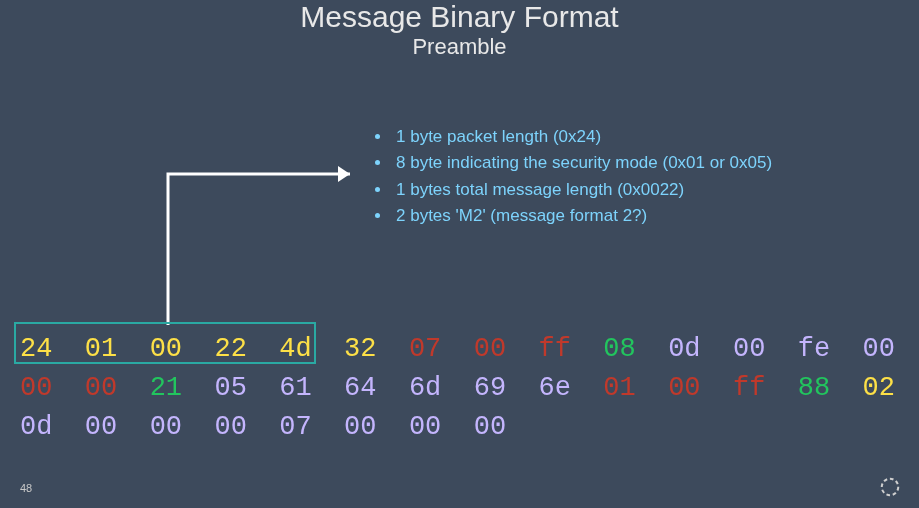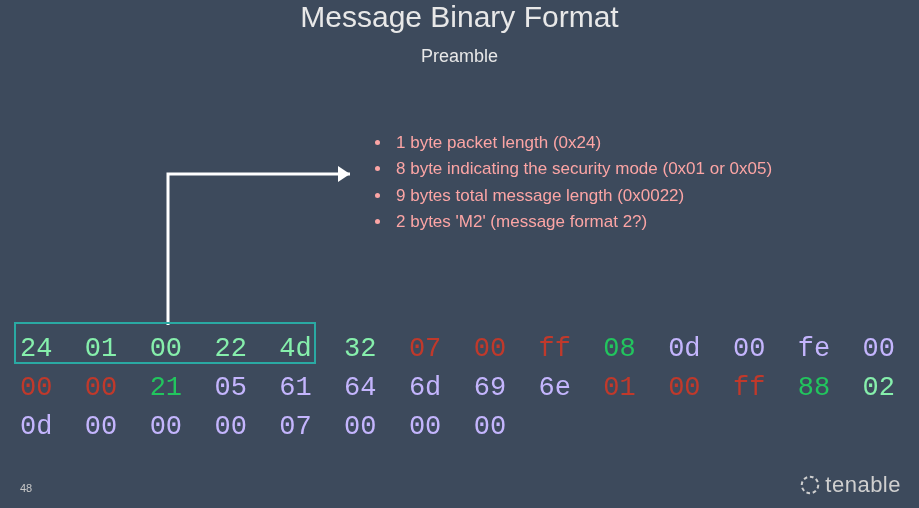--- a/index.html
+++ b/index.html
@@ -14,51 +14,51 @@
     overflow: hidden;
   }
   .title {
     text-align: center;
     font-size: 30px;
     font-weight: 400;
     color: #e8e8e8;
   }
   .subtitle {
     text-align: center;
-    font-size: 18px;
+    font-size: 22px;
     font-weight: 400;
-    margin-top: 12px;
+    margin-top: 0px;
     color: #e8e8e8;
   }
   .bullets {
     position: absolute;
     left: 370px;
-    top: 130px;
+    top: 124px;
     font-size: 17px;
     line-height: 1.55;
-    color: #fca5a5;
+    color: #7dd3fc;
   }
   .bullets ul {
     margin: 0;
     padding-left: 22px;
   }
   .bullets li {
     padding-left: 4px;
   }
   .hex {
     position: absolute;
     left: 20px;
     top: 330px;
     font-family: "Courier New", monospace;
     font-size: 27px;
     letter-spacing: 0px;
     line-height: 1.45;
     white-space: pre;
   }
-  .c-white  { color: #86efac; }
+  .c-white  { color: #fde047; }
   .c-red    { color: #c0392b; }
   .c-blue   { color: #22c55e; }
   .c-yellow { color: #c4b5fd; }
 
   .highlight-box {
     position: absolute;
     left: 14px;
     top: 322px;
     width: 302px;
     height: 42px;
@@ -102,34 +102,33 @@
 </head>
 <body>
 
 <div class="title">Message Binary Format</div>
 <div class="subtitle">Preamble</div>
 
 <div class="bullets">
   <ul id="bullet-ul">
       <li>1 byte packet length (0x24)</li>
       <li>8 byte indicating the security mode (0x01 or 0x05)</li>
-      <li>9 bytes total message length (0x0022)</li>
+      <li>1 bytes total message length (0x0022)</li>
       <li>2 bytes 'M2' (message format 2?)</li>
     </ul>
 </div>
 
 <svg class="arrow-svg" viewBox="0 0 210 170">
   <path d="M 8 165 L 8 14 L 190 14" stroke="#ffffff" stroke-width="3" fill="none"></path>
   <path d="M 190 14 L 178 6 L 178 22 Z" fill="#ffffff"></path>
 </svg>
 
 <div class="highlight-box"></div>
 
 <div class="hex" id="hex-container"><div><span class="c-white">24</span>  <span class="c-white">01</span>  <span class="c-white">00</span>  <span class="c-white">22</span>  <span class="c-white">4d</span>  <span class="c-white">32</span>  <span class="c-red">07</span>  <span class="c-red">00</span>  <span class="c-red">ff</span>  <span class="c-blue">08</span>  <span class="c-yellow">0d</span>  <span class="c-yellow">00</span>  <span class="c-yellow">fe</span>  <span class="c-yellow">00</span>  </div><div><span class="c-red">00</span>  <span class="c-red">00</span>  <span class="c-blue">21</span>  <span class="c-yellow">05</span>  <span class="c-yellow">61</span>  <span class="c-yellow">64</span>  <span class="c-yellow">6d</span>  <span class="c-yellow">69</span>  <span class="c-yellow">6e</span>  <span class="c-red">01</span>  <span class="c-red">00</span>  <span class="c-red">ff</span>  <span class="c-blue">88</span>  <span class="c-white">02</span>  </div><div><span class="c-yellow">0d</span>  <span class="c-yellow">00</span>  <span class="c-yellow">00</span>  <span class="c-yellow">00</span>  <span class="c-yellow">07</span>  <span class="c-yellow">00</span>  <span class="c-yellow">00</span>  <span class="c-yellow">00</span></div></div>
 
 <div class="page-num">48</div>
 
 <div class="logo">
   <svg class="logo-ring" viewBox="0 0 24 24">
     <circle cx="12" cy="12" r="9" stroke="#cfcfcf" stroke-width="2.2" fill="none" stroke-dasharray="4 3"></circle>
   </svg>
-  <span class="logo-text">tenable</span>
 </div>
 
 </body></html>

